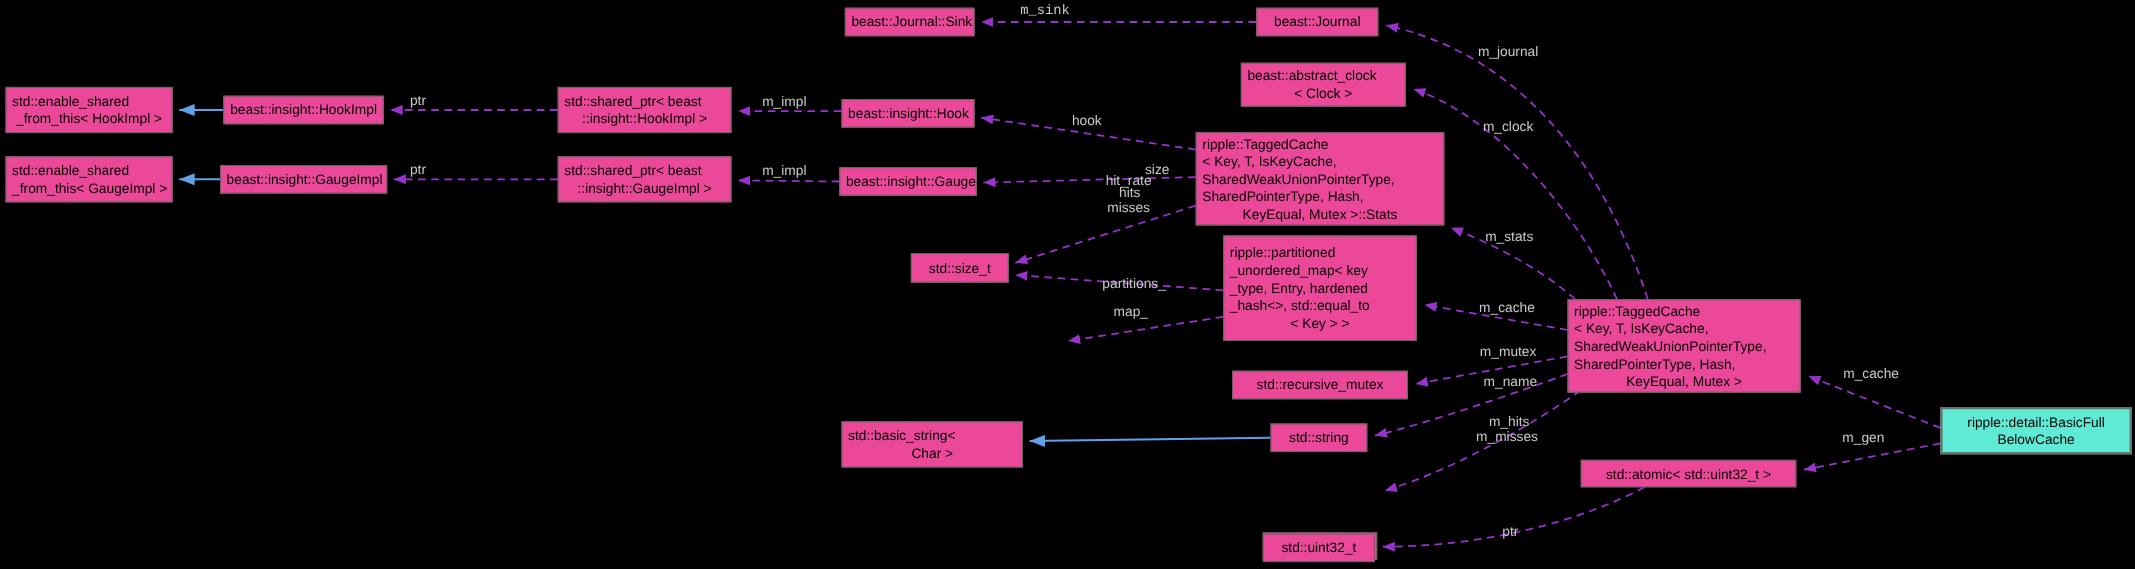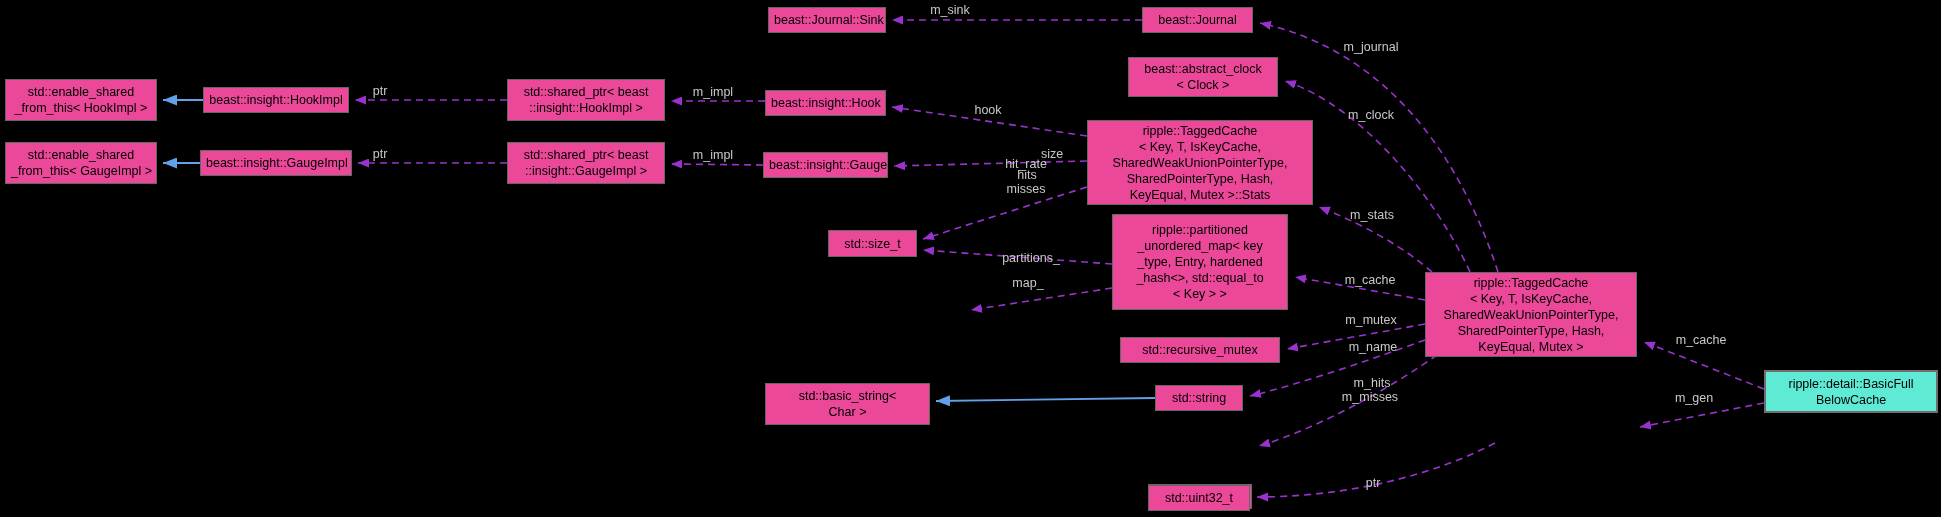--- a/index.html
+++ b/index.html
@@ -19,21 +19,21 @@
     color:#000000;
     font-size:12.5px;
     line-height:16px;
     display:flex;
     flex-direction:column;
     justify-content:center;
     padding:1px 5px;
     white-space:nowrap;
   }
   .node .line{text-align:center;}
-  .node.multi .line{text-align:center;}
+  .node.multi .line{text-align:left;}
   .node.multi .line:last-child:not(:first-child){text-align:center;}
   .node.subject{
     background:#5eead4;
     border:2px solid #6e6e6e;
   }
   .node.subject .line{text-align:center;}
   .elabel{
     position:absolute;
     color:#c9c9c9;
     font-size:12.5px;
@@ -166,27 +166,30 @@
   </div>
 
   <div class="node multi" style="left:1425px;top:272px;width:212px;height:85px;">
     <div class="line">ripple::TaggedCache</div>
     <div class="line">&lt; Key, T, IsKeyCache,</div>
     <div class="line">SharedWeakUnionPointerType,</div>
     <div class="line">SharedPointerType, Hash,</div>
     <div class="line">KeyEqual, Mutex &gt;</div>
   </div>
 
+  <div class="node" style="left:1437px;top:418px;width:196px;height:25px;">
+    <div class="line">std::atomic&lt; std::uint32_t &gt;</div>
+  </div>
 
   <div class="node subject" style="left:1764px;top:370px;width:174px;height:43px;">
     <div class="line">ripple::detail::BasicFull</div>
     <div class="line">BelowCache</div>
   </div>
 
-  <span class="elabel" style="left:950px;top:4px;">m_sink</span>
+  <span class="elabel" style="left:950px;top:4px;font-family:Liberation Mono, monospace;">m_sink</span>
   <span class="elabel" style="left:380px;top:85px;">ptr</span>
   <span class="elabel" style="left:713px;top:86px;">m_impl</span>
   <span class="elabel" style="left:380px;top:148px;">ptr</span>
   <span class="elabel" style="left:713px;top:149px;">m_impl</span>
   <span class="elabel" style="left:988px;top:104px;">hook</span>
   <span class="elabel" style="left:1026px;top:146px;margin-top:12px;">hit_rate</span>
   <span class="elabel" style="left:1024px;top:148px;margin-left:28px;">size</span>
   <span class="elabel" style="left:1027px;top:169px;">hits</span>
   <span class="elabel" style="left:1026px;top:183px;">misses</span>
   <span class="elabel" style="left:1031px;top:252px;">partitions_</span>

